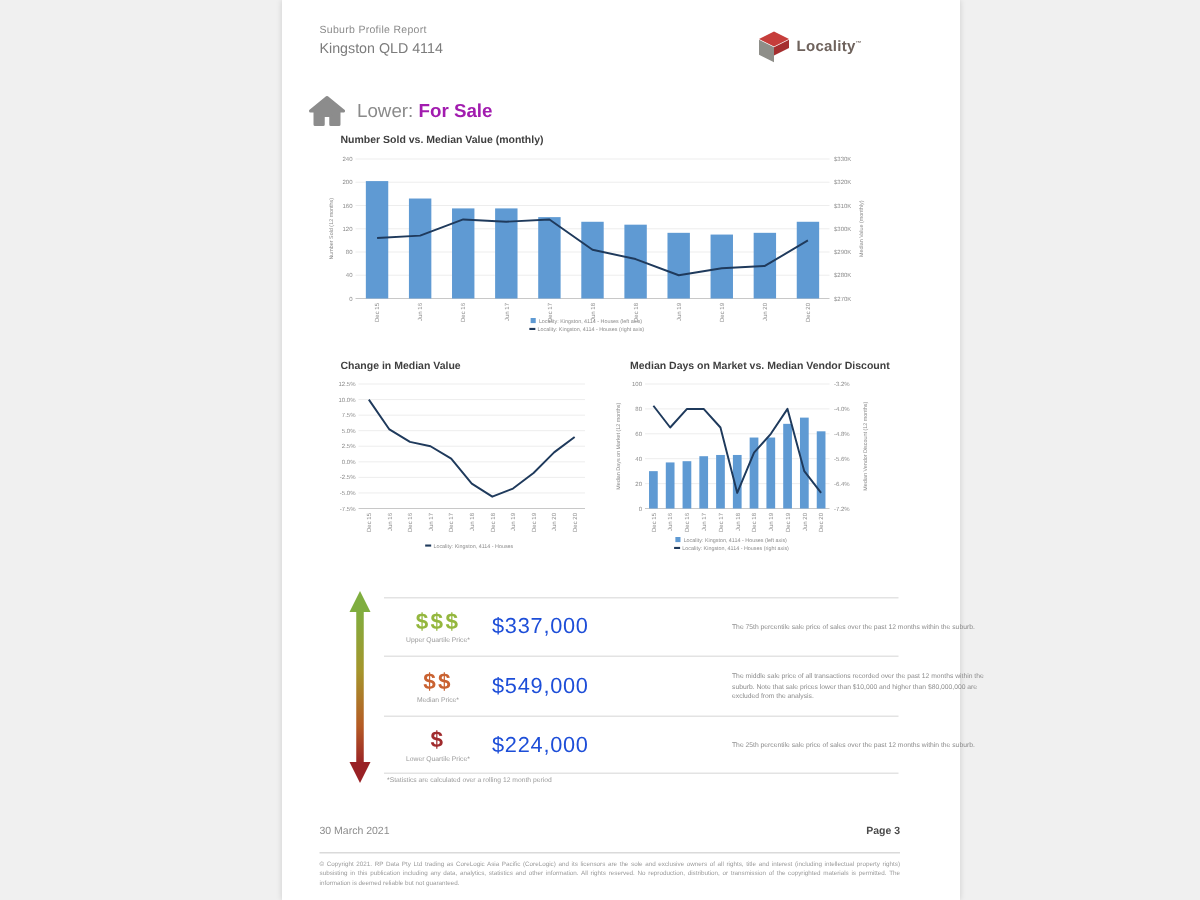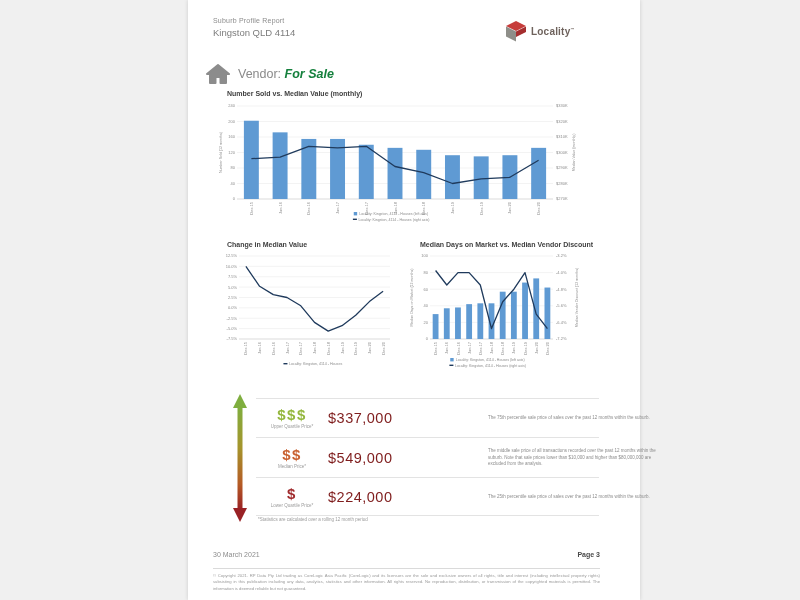--- a/index.html
+++ b/index.html
@@ -7,29 +7,29 @@
   #stage{position:absolute;inset:0;}
   #page{position:absolute;left:188px;top:0;width:452px;height:600px;background:#ffffff;box-shadow:0 0 4px rgba(0,0,0,.15);}
   .abs{position:absolute;}
   .report-type{left:25px;top:17px;font-size:7px;color:#8c8c8c;letter-spacing:.2px;}
   .suburb{left:25px;top:27px;font-size:9.5px;color:#7c7c7c;}
   .logo{left:317px;top:20px;display:flex;align-items:center;gap:4px;}
   .logo-text{font-size:10px;color:#6e625c;font-weight:bold;letter-spacing:.2px;}
   .logo-text sup{font-size:4px;}
   .section-head{left:18px;top:63px;display:flex;align-items:center;gap:8px;}
   .section-title{font-size:12.5px;color:#8a8a8a;}
-  .section-title b{color:#15803d;font-style:italic;}
+  .section-title b{color:#a21caf;}
   .chart-title{font-size:7px;font-weight:bold;color:#3f3f3f;}
   svg{font-family:"Liberation Sans",sans-serif;display:block;}
   .qline{height:1px;background:#e3e3e3;left:68px;width:343px;}
   .qrow{left:68px;width:343px;height:36px;display:flex;align-items:center;}
   .qsym-col{width:72px;text-align:center;flex:none;}
   .qsym{font-size:15px;font-weight:bold;letter-spacing:1.5px;line-height:1;}
   .qlabel{font-size:4.5px;color:#9b9b9b;margin-top:2px;}
-  .qprice{width:88px;flex:none;font-size:14.5px;color:#7f1d1d;letter-spacing:.5px;}
+  .qprice{width:88px;flex:none;font-size:14.5px;color:#1d4ed8;letter-spacing:.5px;}
   .qdesc{margin-left:72px;width:181px;flex:none;font-size:4.5px;color:#8c8c8c;line-height:1.45;}
   .footnote{left:70px;top:517px;font-size:4.5px;color:#9b9b9b;}
   .footer-date{left:25px;top:551px;font-size:7px;color:#8c8c8c;}
   .footer-page{left:370px;top:551px;width:42px;text-align:right;font-size:7px;font-weight:bold;color:#4a4a4a;}
   .footer-line{left:25px;top:568px;width:387px;height:1px;background:#dadada;}
   .copyright{left:25px;top:573px;width:387px;font-size:4.2px;color:#9a9a9a;line-height:1.5;text-align:justify;}
 </style>
 </head>
 <body>
 
@@ -48,21 +48,21 @@
       </span>
       <span class="logo-text"><span>Locality</span><sup>™</sup></span>
     </div>
 
     <div class="abs section-head">
       <span>
         <svg width="24" height="22" viewBox="0 0 24 22">
           <path d="M12 2 L23 11 L20 11 L20 20 L14.5 20 L14.5 14 L9.5 14 L9.5 20 L4 20 L4 11 L1 11 Z" fill="#8c8c8c" stroke="#8c8c8c" stroke-width="2" stroke-linejoin="round"></path>
         </svg>
       </span>
-      <span class="section-title"><span>Vendor: </span><b>For Sale</b></span>
+      <span class="section-title"><span>Lower: </span><b>For Sale</b></span>
     </div>
 
     <div class="abs chart-title" style="left:39px;top:90px;">Number Sold vs. Median Value (monthly)</div>
     <svg id="chart1" class="abs" style="left:30px;top:99px;" width="380" height="134" viewBox="0 0 380 134">
         <line x1="19" x2="335" y1="7" y2="7" stroke="#ebebeb" stroke-width="0.6"></line>
         <text x="17" y="8.4" text-anchor="end" font-size="4" fill="#8c8c8c">240</text>
         <line x1="19" x2="335" y1="22.5" y2="22.5" stroke="#ebebeb" stroke-width="0.6"></line>
         <text x="17" y="23.9" text-anchor="end" font-size="4" fill="#8c8c8c">200</text>
         <line x1="19" x2="335" y1="38" y2="38" stroke="#ebebeb" stroke-width="0.6"></line>
         <text x="17" y="39.4" text-anchor="end" font-size="4" fill="#8c8c8c">160</text>

